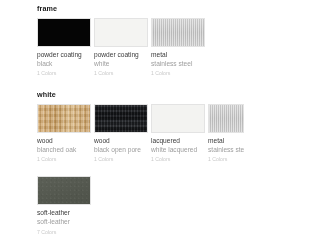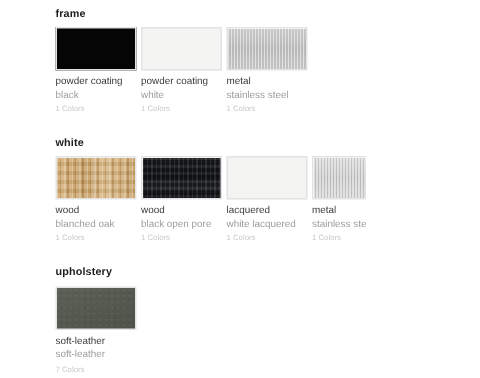--- a/index.html
+++ b/index.html
@@ -186,21 +186,20 @@
         <div class="swatch-chip tex-metal"></div>
         <div class="swatch-label">metal</div>
         <div class="swatch-sub">stainless steel</div>
         <div class="swatch-count">1 Colors</div>
       </div>
 
     </div>
   </div>
 
   <div class="section" id="section-upholstery">
-    <div class="section-title">upholstery</div>
     <div class="swatch-row">
 
       <div class="swatch-cell">
         <div class="swatch-chip tex-leather"></div>
         <div class="swatch-label">soft-leather</div>
         <div class="swatch-sub">soft-leather</div>
         <div class="swatch-count">7 Colors</div>
       </div>
 
     </div>

